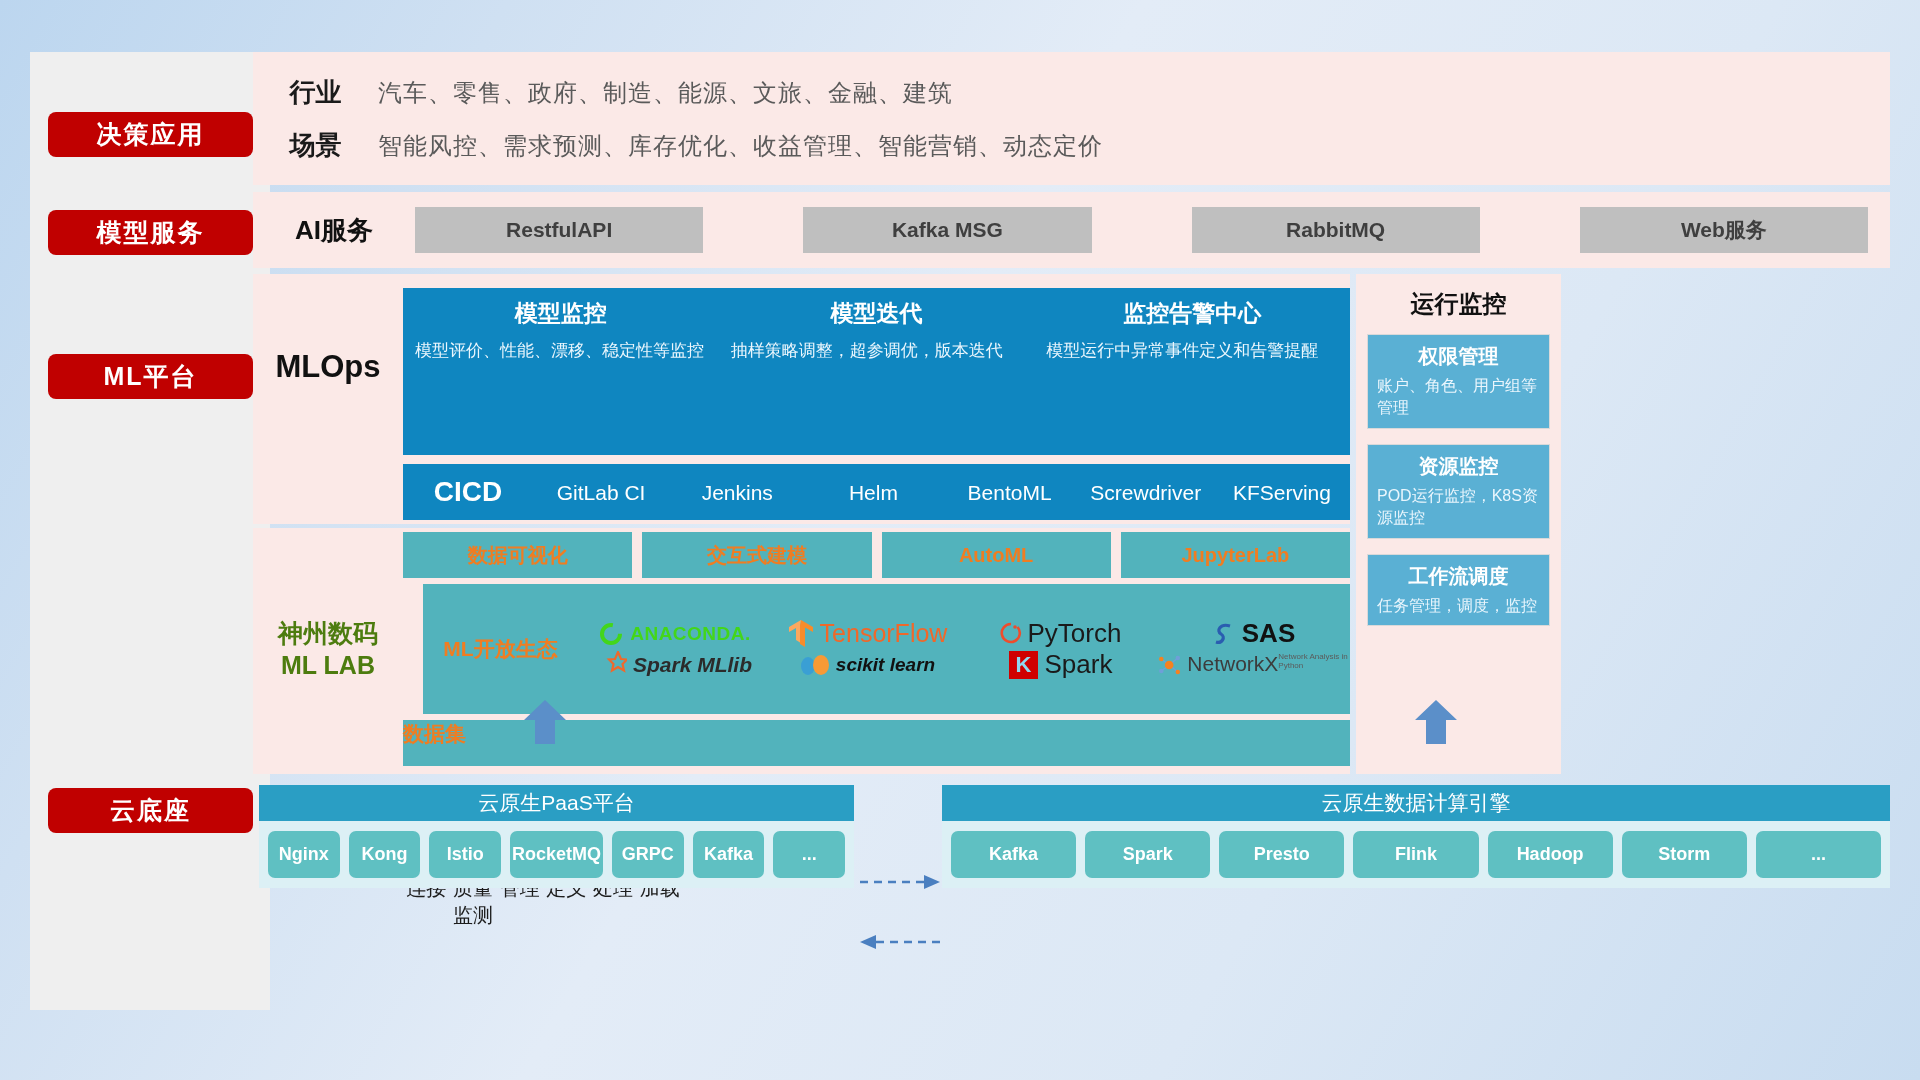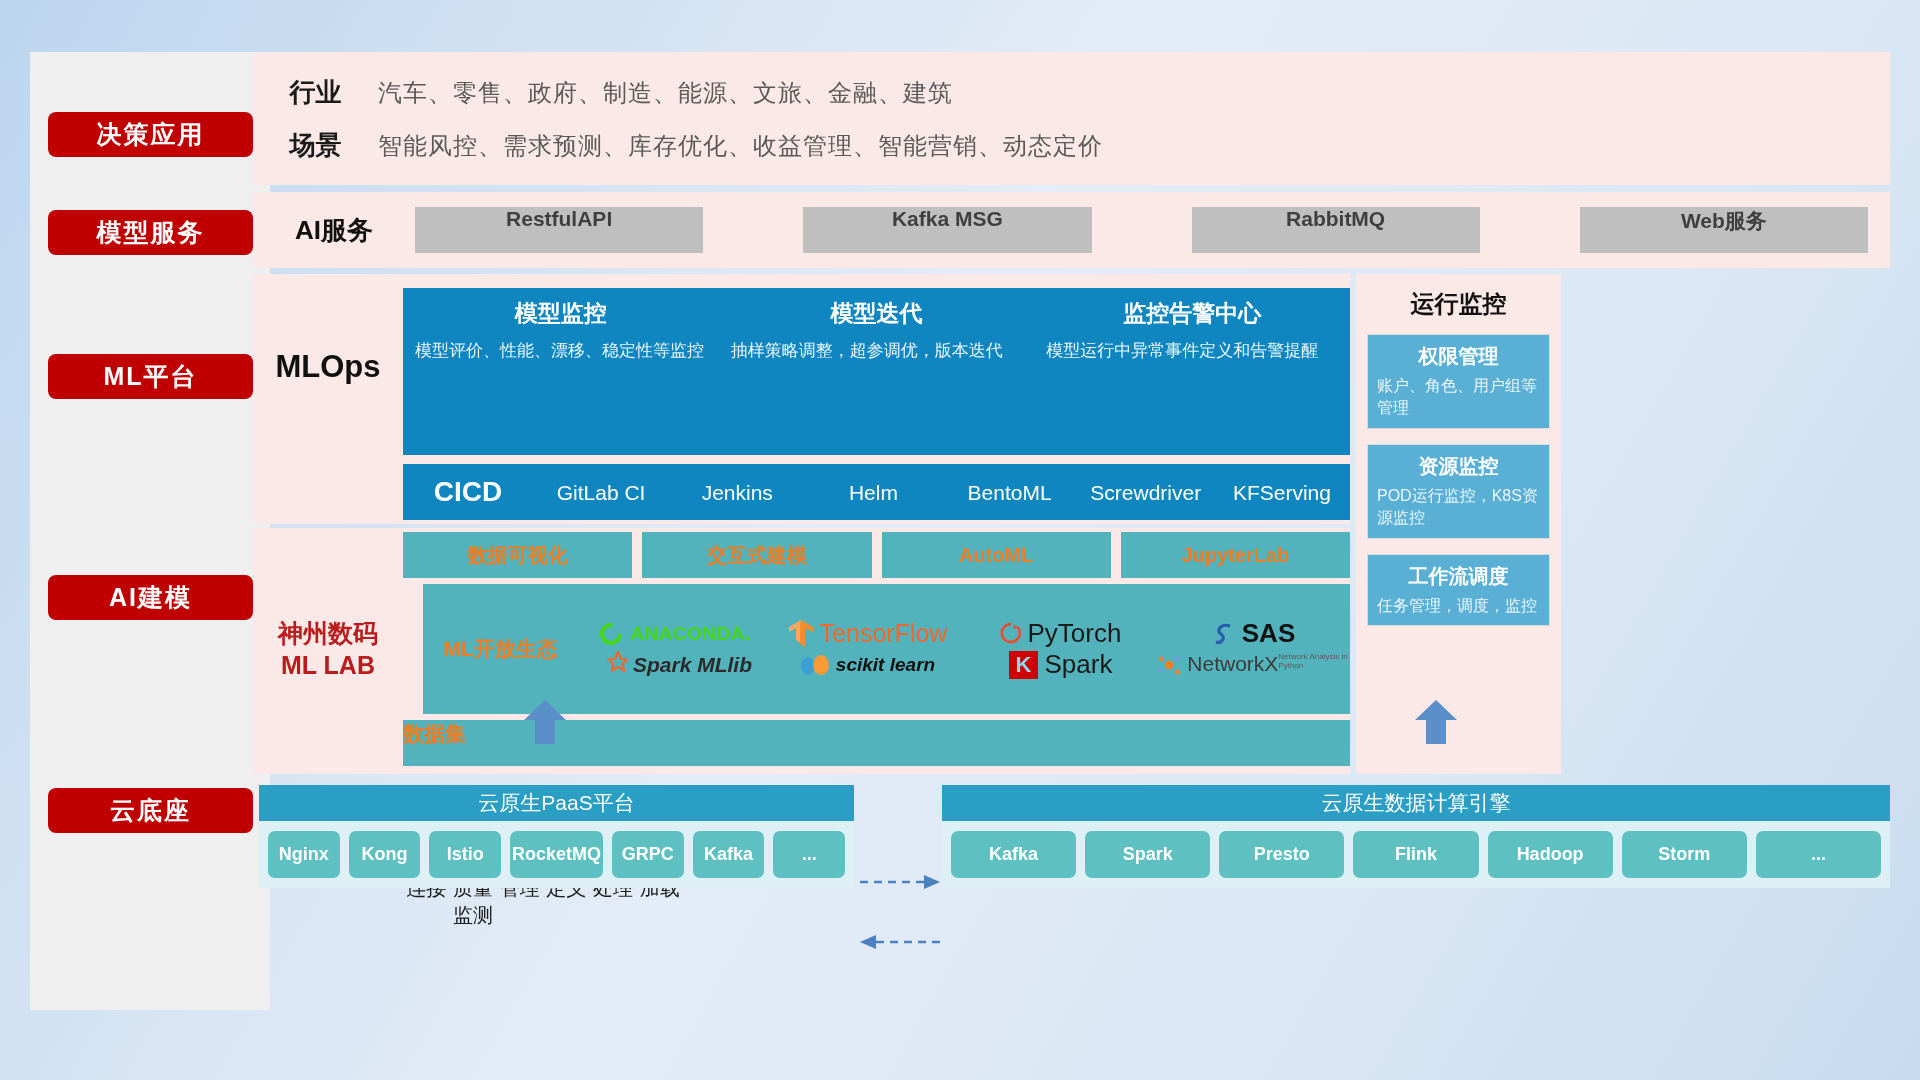--- a/index.html
+++ b/index.html
@@ -33,21 +33,21 @@
   .kv { display:flex; align-items:center; height:53px; }
   .kv-key { width:125px; text-align:center; font-size:26px; font-weight:bold; color:#1a1a1a; flex:0 0 125px;}
   .kv-val { font-size:24px; color:#5a5a5a; letter-spacing:1px; }
 
   
   #row-ai { position:absolute; left:0; top:140px; width:1637px; height:76px; display:flex; align-items:center; }
   #row-ai .label { width:125px; flex:0 0 162px; text-align:center; font-size:26px; font-weight:bold; color:#111; }
   .svc-wrap { flex:1; display:flex; gap:100px; padding-right:22px; }
   .svc {
     flex:1; height:46px; background:#bfbfbf; color:#3f3f3f;
-    display:flex; align-items:flex-start; justify-content:center;
+    display:flex; align-items:center; justify-content:center;
     font-size:21px; font-weight:bold;
   }
 
   
   #row-mlops { position:absolute; left:0; top:222px; width:1097px; height:186px; display:flex; }
   #row-mlops .label { flex:0 0 150px; display:flex; align-items:center; justify-content:center;
                       font-size:31px; font-weight:bold; color:#111; }
   .mlops-cards { flex:1; display:flex; padding:14px 0 5px 0; }
   .mlops-card { flex:1; background:#0f86c0; color:#fff; padding:10px 12px; }
   .mlops-card h3 { font-size:23px; text-align:center; font-weight:bold; margin-bottom:10px; }
@@ -56,21 +56,21 @@
   
   #row-cicd { position:absolute; left:150px; top:412px; width:947px; height:56px;
               background:#0f86c0; display:flex; align-items:center; color:#fff; overflow:hidden; }
   #row-cicd .cicd-title { flex:0 0 130px; text-align:center; font-size:28px; font-weight:bold; }
   #row-cicd .cicd-items { flex:1; display:flex; }
   #row-cicd .cicd-items span { flex:1; text-align:center; font-size:21px; line-height:1.0; word-break:break-all;}
 
   
   #row-lab { position:absolute; left:0; top:472px; width:1097px; height:250px; display:flex; }
   #row-lab .label { flex:0 0 150px; display:flex; flex-direction:column; align-items:center; justify-content:center;
-                    font-size:25px; font-weight:bold; color:#b91c1c; line-height:1.3; }
+                    font-size:25px; font-weight:bold; color:#4d7c0f; line-height:1.3; }
   .lab-col { flex:1; display:flex; flex-direction:column; gap:6px; padding:8px 0; }
   .lab-tabs { display:flex; gap:10px; height:46px; }
   .lab-tab { flex:1; background:#52b3bc; display:flex; align-items:center; justify-content:center;
              color:#ef7d22; font-size:20px; font-weight:bold; }
   .lab-eco { flex:1; background:#52b3bc; display:flex; align-items:center;margin-left:20px; }
   .lab-eco .eco-label { flex:0 0 155px; text-align:center; color:#ef7d22; font-size:21px; font-weight:bold; }
   .logo-grid { flex:1; display:grid; grid-template-columns:repeat(4,1fr); grid-template-rows:1fr 1fr; align-items:center; }
   .logo { display:flex; align-items:center; justify-content:center; gap:6px; }
   .lab-ds { height:46px; background:#52b3bc; display:flex; align-items:flex-start;flex-direction:column; }
   .lab-ds .ds-label { flex:0 0 155px; text-align:center; color:#ef7d22; font-size:21px; font-weight:bold; }
@@ -106,23 +106,20 @@
 <div id="rail">
   <div class="rail-pill" style="top:60px">
     <span>决策应用</span>
   </div>
   <div class="rail-pill" style="top:302px">
     <span>ML平台</span>
   </div>
   <div class="rail-pill" style="top:158px">
     <span>模型服务</span>
   </div>
-  <div class="rail-pill" style="top:523px">
-    <span>AI建模</span>
-  </div>
   <div class="rail-pill" style="top:736px">
     <span>云底座</span>
   </div>
 </div>
 
 <div id="main">
 
   <div id="row-apps" class="band">
     <div class="kv">
       <div class="kv-key">行业</div>

